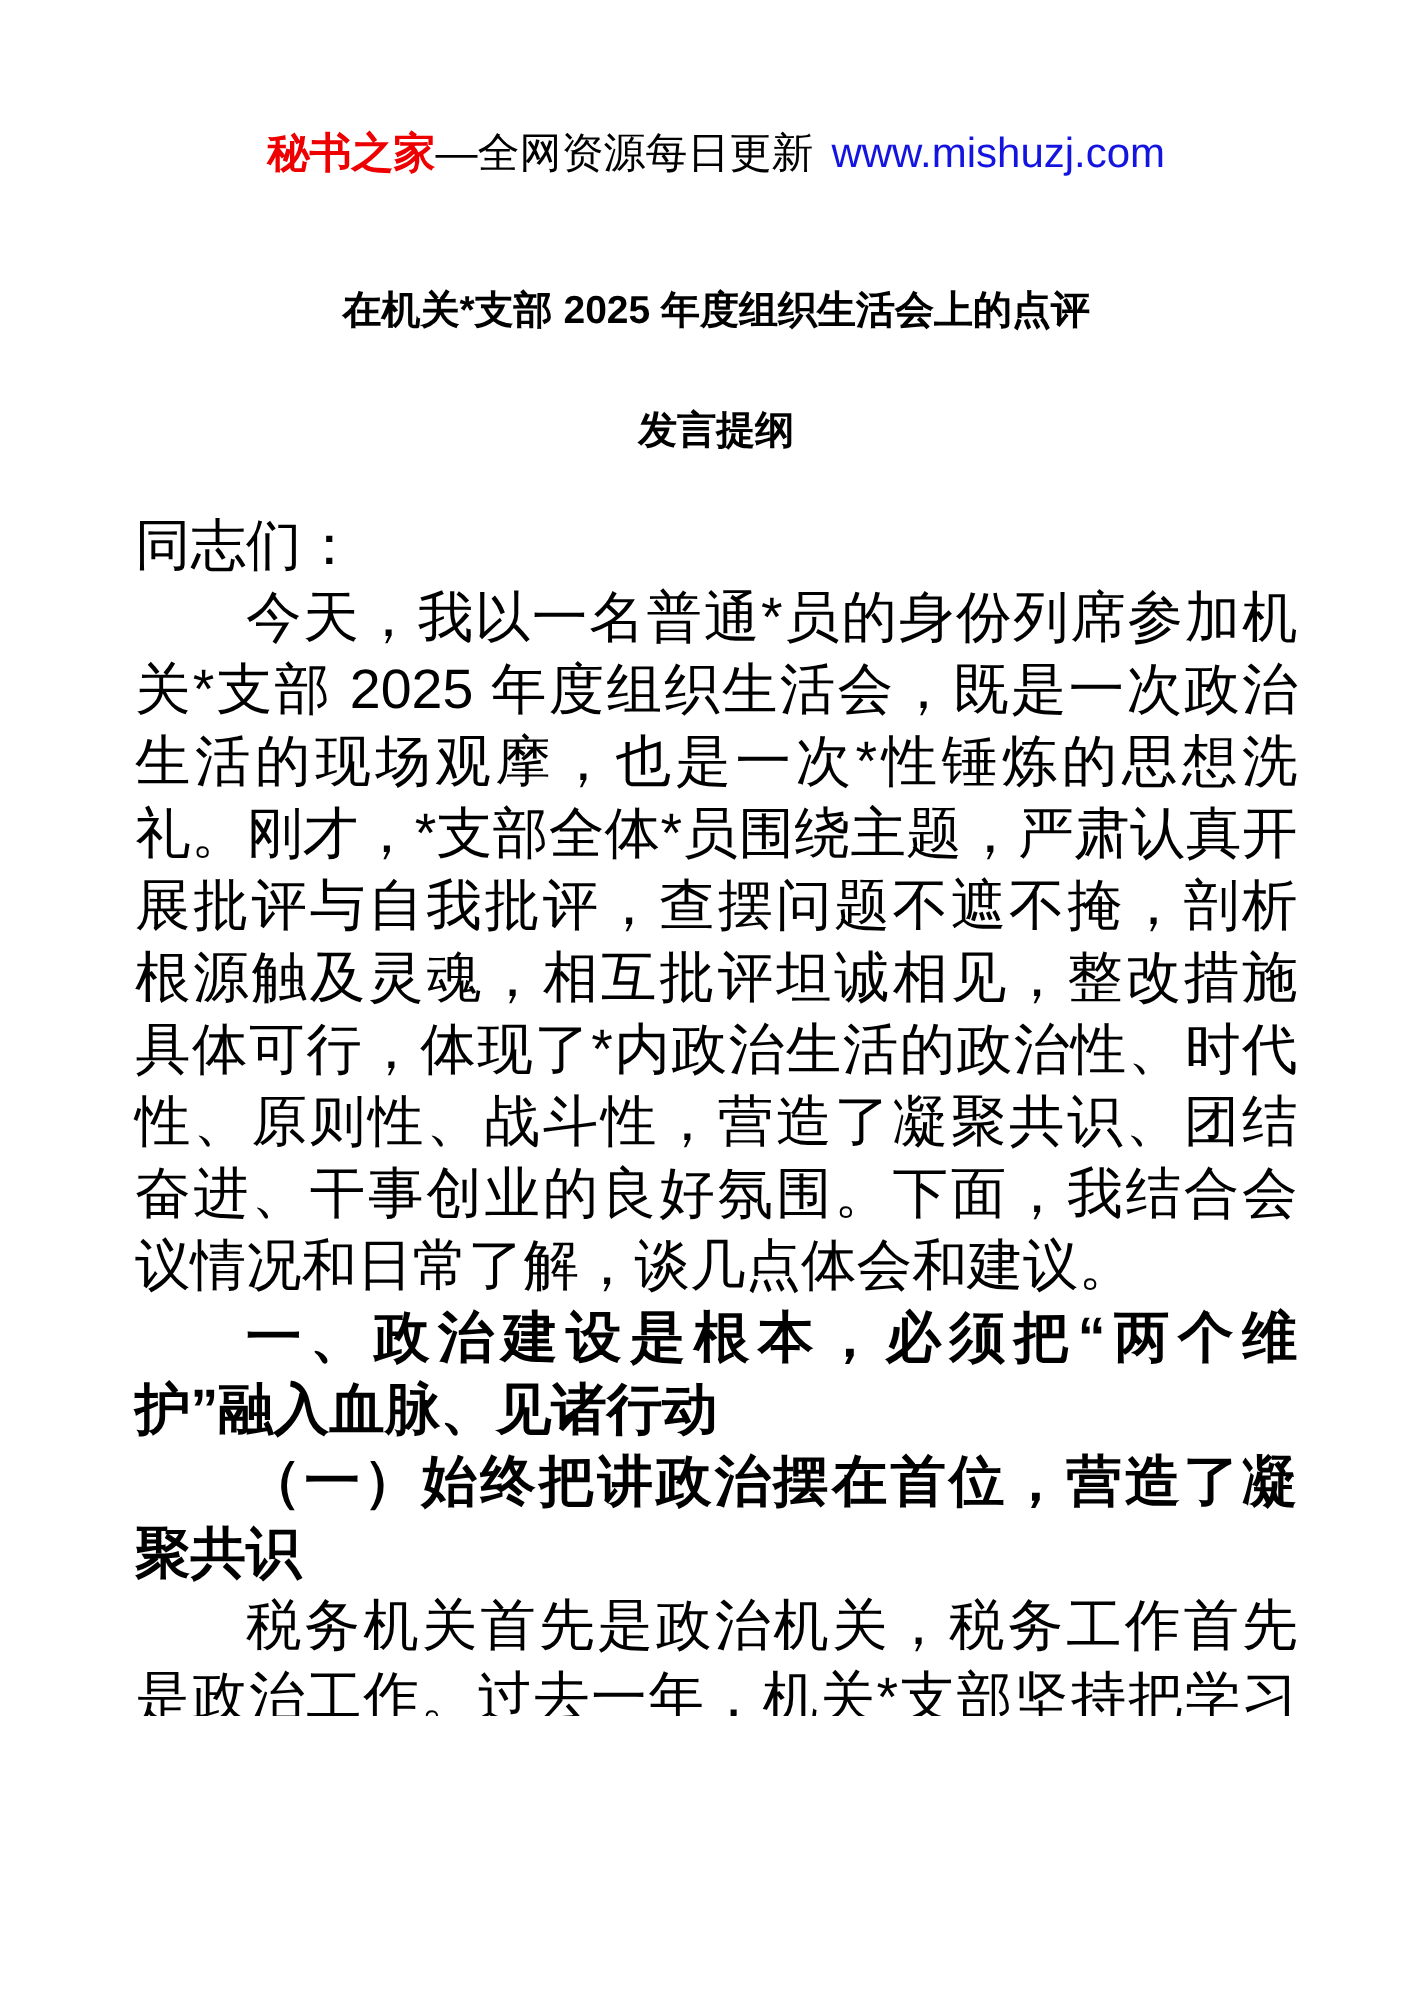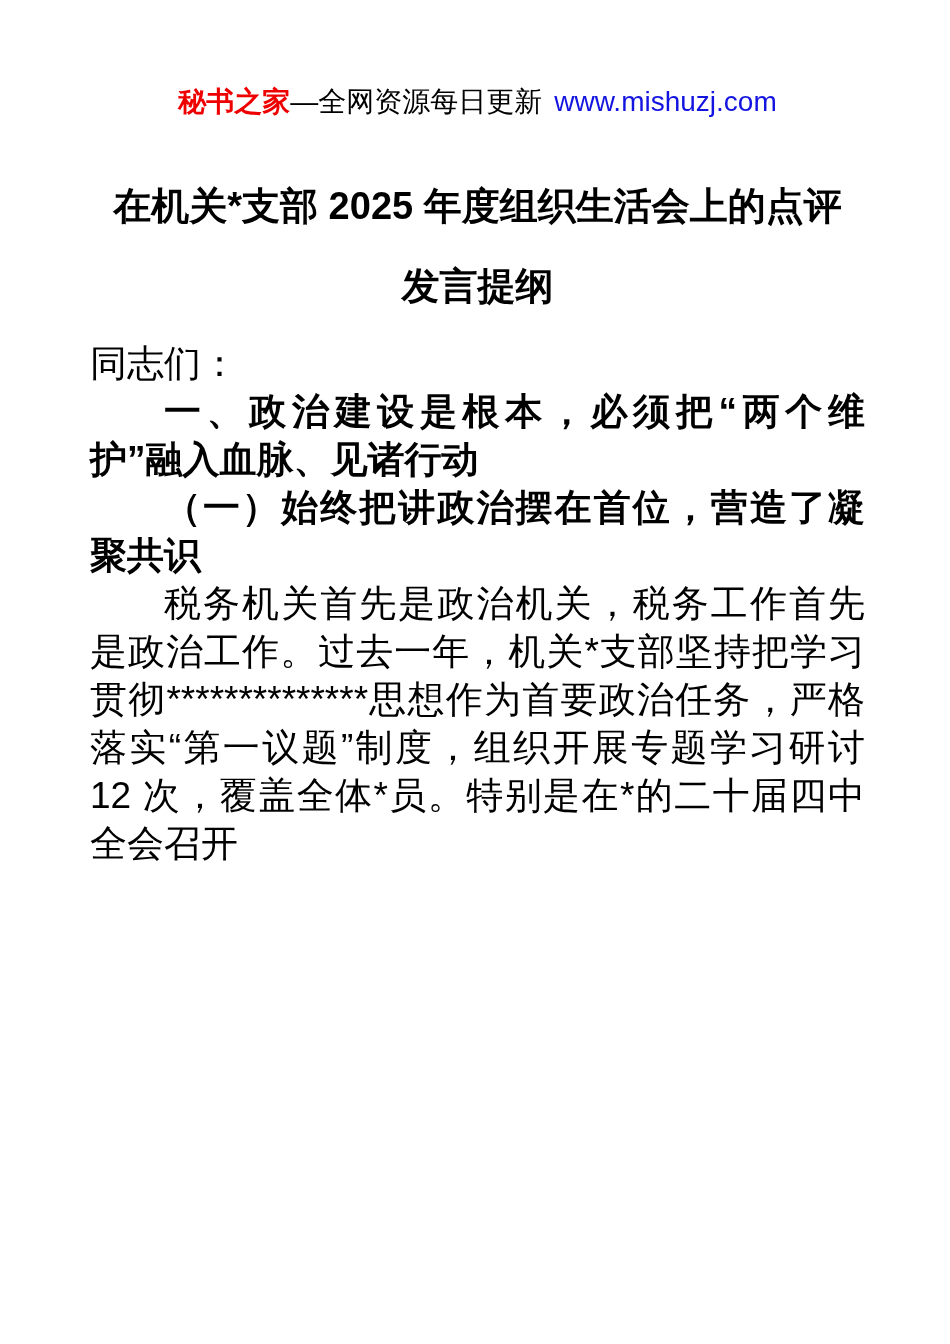--- a/index.html
+++ b/index.html
@@ -28,21 +28,21 @@
   }
   .site-name {
     font-weight: bold;
   }
   .site-url {
     margin-left: 12px;
     cursor: pointer;
   }
   .doc-title {
     margin: 44px 0 0 0;
-    font-size: 38px;
+    font-size: 26px;
     font-weight: bold;
     line-height: 80px;
     text-align: center;
   }
   .doc-title .title-line {
     display: block;
   }
   .doc-body {
     margin-top: 14px;
     font-size: 37px;
@@ -73,18 +73,19 @@
     <span class="site-name" style="color: rgb(238, 0, 0);">秘书之家</span><span class="site-sep">—</span><span class="site-tagline" style="color: rgb(0, 0, 0);">全网资源每日更新</span><span class="site-url" style="color: rgb(20, 20, 224);">www.mishuzj.com</span>
   </div>
 
   <h1 class="doc-title">
     <span class="title-line">在机关*支部 2025 年度组织生活会上的点评</span>
     <span class="title-line">发言提纲</span>
   </h1>
 
   <div class="doc-body" id="doc-body">
       <p class="block-salutation">同志们：</p>
+      <p class="block-para">今天，我以一名普通*员的身份列席参加机关*支部 2025 年度组织生活会，既是一次政治生活的现场观摩，也是一次*性锤炼的思想洗礼。刚才，*支部全体*员围绕主题，严肃认真开展批评与自我批评，查摆问题不遮不掩，剖析根源触及灵魂，相互批评坦诚相见，整改措施具体可行，体现了*内政治生活的政治性、时代性、原则性、战斗性，营造了凝聚共识、团结奋进、干事创业的良好氛围。下面，我结合会议情况和日常了解，谈几点体会和建议。</p>
       <p class="block-heading1">一、政治建设是根本，必须把“两个维护”融入血脉、见诸行动</p>
       <p class="block-heading2">（一）始终把讲政治摆在首位，营造了凝聚共识</p>
       <p class="block-para">税务机关首先是政治机关，税务工作首先是政治工作。过去一年，机关*支部坚持把学习贯彻**************思想作为首要政治任务，严格落实“第一议题”制度，组织开展专题学习研讨 12 次，覆盖全体*员。特别是在*的二十届四中全会召开</p>
     </div>
 
 </div>
 
 </body></html>

